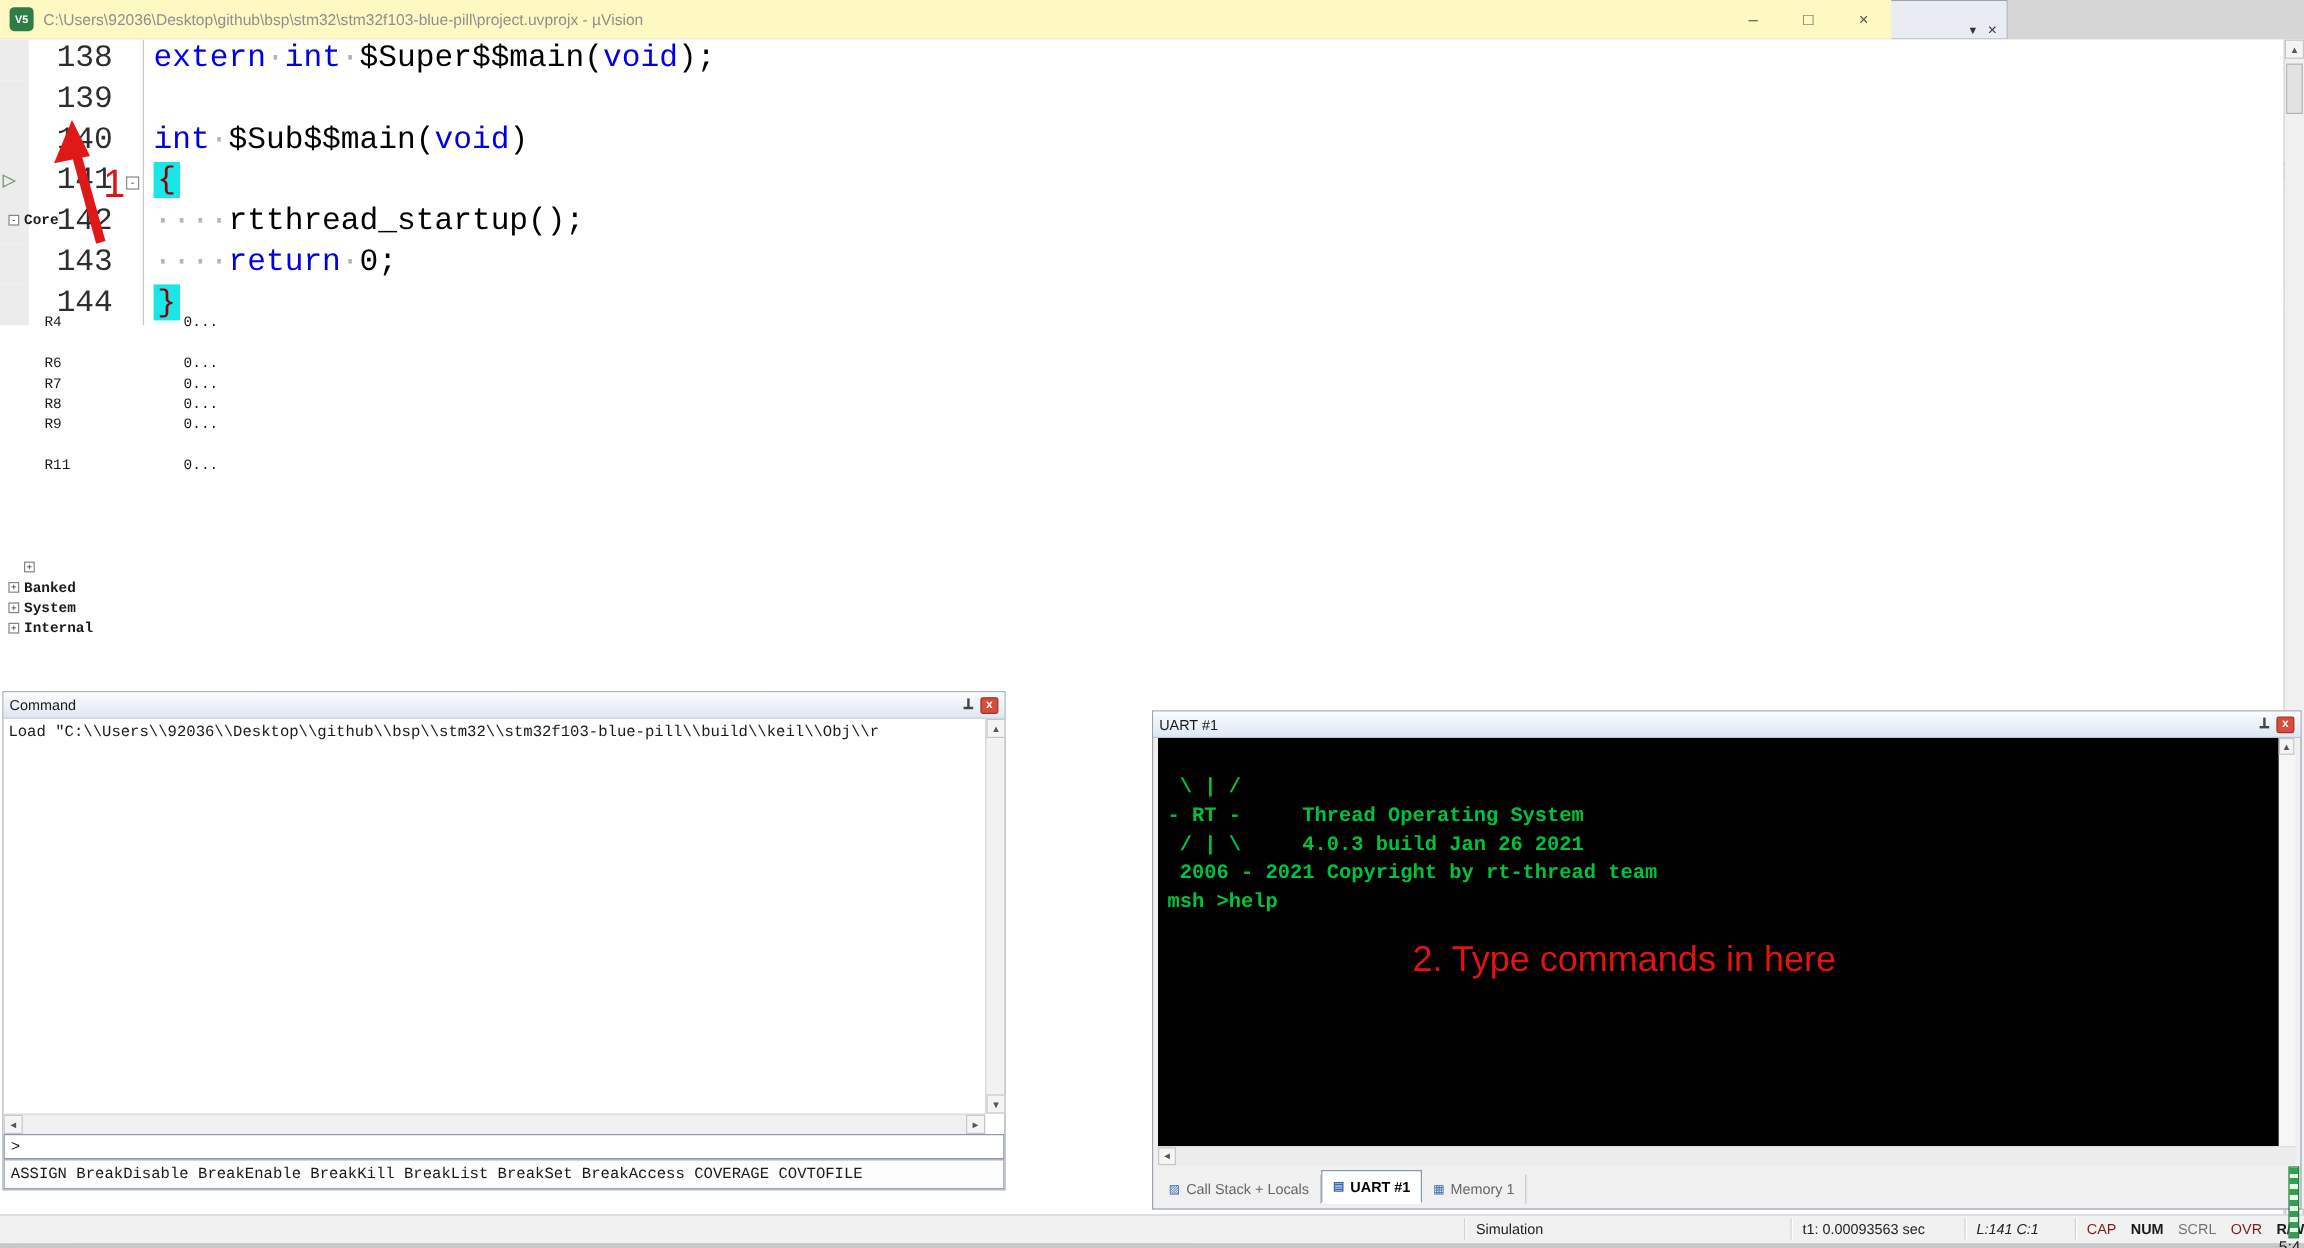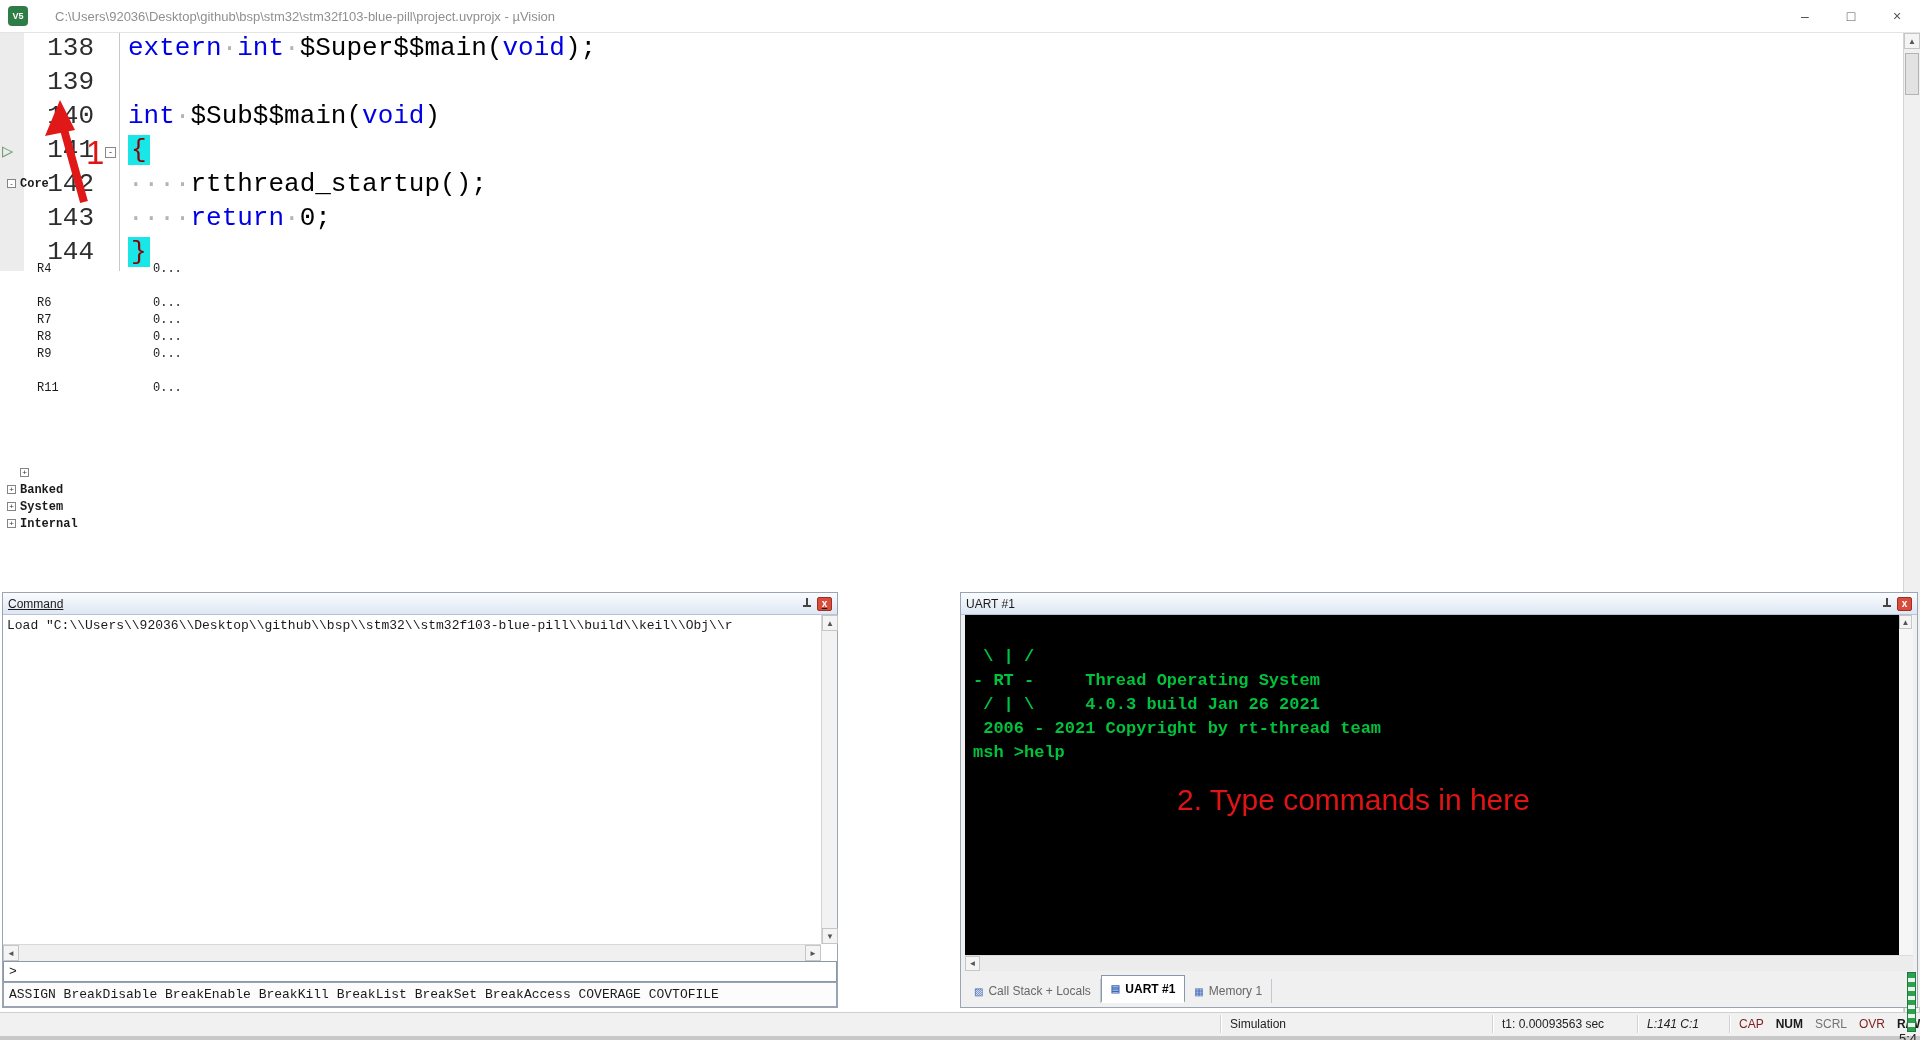--- a/index.html
+++ b/index.html
@@ -1,20 +1,20 @@
 <!DOCTYPE html>
 <html><head>
 <meta charset="utf-8">
 <style>
   * { box-sizing: border-box; margin:0; padding:0; }
   html,body { width:1920px; height:1040px; overflow:hidden; }
   body { position:relative; background:#d6d6d6; font-family:"Liberation Sans", sans-serif; font-size:12px; color:#1a1a1a; }
 
   
-  #titlebar { position:absolute; left:0; top:0; width:1920px; height:33px; background:#ffffff; border-bottom:1px solid #e4e4e4; display:flex; align-items:center;gap:19px; }
+  #titlebar { position:absolute; left:0; top:0; width:1576px; height:33px; background:#fef9c3; border-bottom:1px solid #e4e4e4; display:flex; align-items:center; }
   .logo { width:20px; height:20px; margin:0 8px 0 8px; background:#2f7d46; border-radius:4px; color:#fff; font:bold 9px/20px "Liberation Sans",sans-serif; text-align:center; }
   #title-text { color:#8f8f8f; font-size:13px; }
   #wincontrols { margin-left:auto; display:flex; }
   .wbtn { width:46px; height:32px; display:flex; align-items:center; justify-content:center; color:#555; font-size:14px; }
 
   
   #menubar { position:absolute; left:0; top:33px; width:1920px; height:23px; background:#f9f9f9; border-bottom:1px solid #e8e8e8; display:flex; align-items:center; padding-left:6px; }
   .mitem { padding:2px 10px; font-size:13px; color:#111; }
 
   
@@ -120,21 +120,21 @@
   #edvs { position:absolute; right:0; top:33px; width:17px; bottom:17px; background:#f0f0f0; border-left:1px solid #d4d4d4; }
   #edvs .thumb { position:absolute; left:1px; top:20px; width:14px; height:42px; }
   #edhs { position:absolute; left:0; right:17px; bottom:0; height:17px; background:#f0f0f0; border-top:1px solid #d4d4d4; }
   #edhs .thumb { position:absolute; left:62px; top:1px; width:930px; height:14px; }
   .sb-up { position:absolute; top:0; left:0; width:16px; height:16px; }
   .sb-dn { position:absolute; bottom:0; left:0; width:16px; height:16px; }
   .sb-l { position:absolute; left:0; top:0; width:16px; height:16px; }
   .sb-r { position:absolute; right:0; top:0; width:16px; height:16px; }
 
   
-  #cmdpanel { left:2px; top:592px; width:836px; height:416px;text-decoration:underline; }
+  #cmdpanel { left:2px; top:576px; width:836px; height:416px; }
   #cmdtext { position:absolute; left:0; top:22px; right:16px; bottom:63px; background:#fff; font:13px "Liberation Mono",monospace; padding:3px 4px; white-space:pre; overflow:hidden; }
   #cmdvs { position:absolute; right:0; top:22px; width:16px; bottom:63px; background:#f2f2f2; border-left:1px solid #d4d4d4; }
   #cmdhs { position:absolute; left:0; right:16px; bottom:46px; height:17px; background:#f0f0f0; border-top:1px solid #d8d8d8; }
   #cmdprompt { position:absolute; left:0; right:0; bottom:25px; height:21px; background:#fff; border:1px solid #8a98a8; font:13px "Liberation Mono",monospace; padding:2px 5px; }
   #cmdhelp { position:absolute; left:0; right:0; bottom:0; height:25px; background:#fcfcfc; border:1px solid #9aa4b2; font:13px "Liberation Mono",monospace; padding:4px 5px; white-space:pre; overflow:hidden; }
 
   
   #uartpanel { left:960px; top:592px; width:958px; height:416px; background:#f0f0f0; }
   #uartblack { position:absolute; left:4px; top:22px; right:18px; bottom:52px; background:#000; overflow:hidden; }
   #uartout { padding:30px 0 0 8px; font:bold 17px/24px "Liberation Mono",monospace; color:#00c23c; white-space:pre; }

